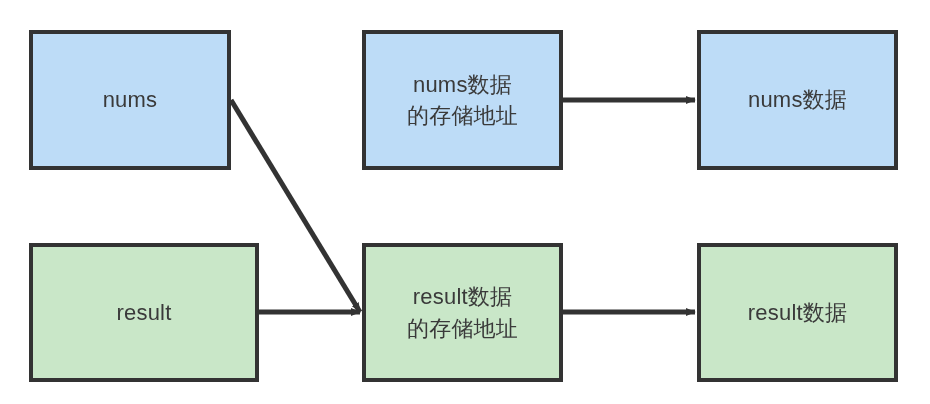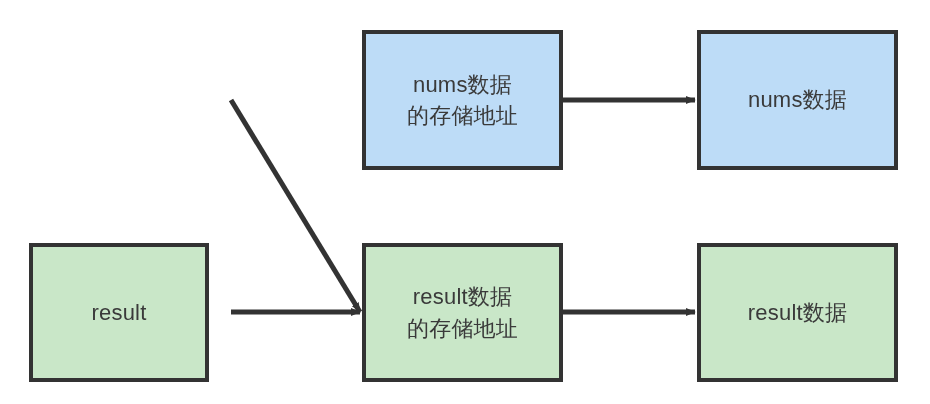--- a/index.html
+++ b/index.html
@@ -57,31 +57,34 @@
 
     <line x1="231" y1="100" x2="360" y2="312" stroke="#333333" stroke-width="5" marker-end="url(#arrowhead)"></line>
 
     <line x1="563" y1="100" x2="695" y2="100" stroke="#333333" stroke-width="5" marker-end="url(#arrowhead)"></line>
 
     <line x1="231" y1="312" x2="360" y2="312" stroke="#333333" stroke-width="5" marker-end="url(#arrowhead)"></line>
 
     <line x1="563" y1="312" x2="695" y2="312" stroke="#333333" stroke-width="5" marker-end="url(#arrowhead)"></line>
   </svg>
 
+  <div class="node blue" style="left:29px; top:30px; width:202px; height:140px;">
+    <span class="line">nums</span>
+  </div>
 
   <div class="node blue" style="left:362px; top:30px; width:201px; height:140px;">
     <span class="line">nums数据</span>
     <span class="line">的存储地址</span>
   </div>
 
   <div class="node blue" style="left:697px; top:30px; width:201px; height:140px;">
     <span class="line">nums数据</span>
   </div>
 
-  <div class="node green" style="left:29px; top:243px; width:180px; height:139px;">
+  <div class="node green" style="left:29px; top:243px; width:230px; height:139px;">
     <span class="line">result</span>
   </div>
 
   <div class="node green" style="left:362px; top:243px; width:201px; height:139px;">
     <span class="line">result数据</span>
     <span class="line">的存储地址</span>
   </div>
 
   <div class="node green" style="left:697px; top:243px; width:201px; height:139px;">
     <span class="line">result数据</span>

